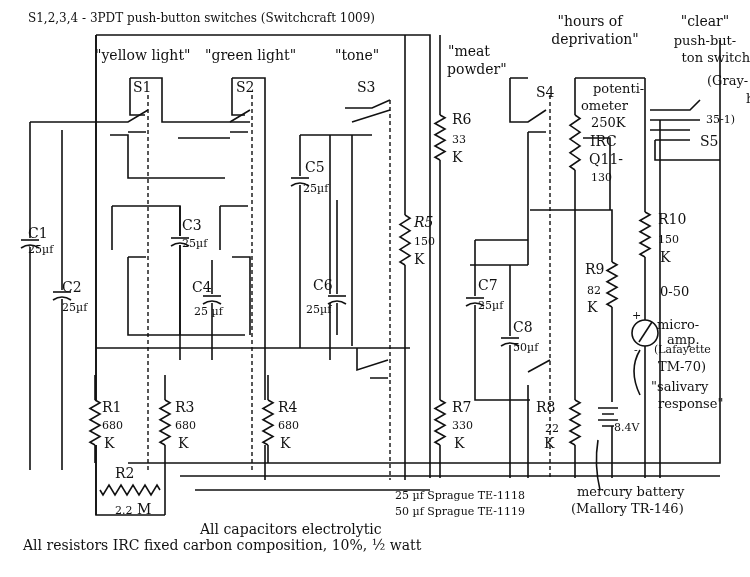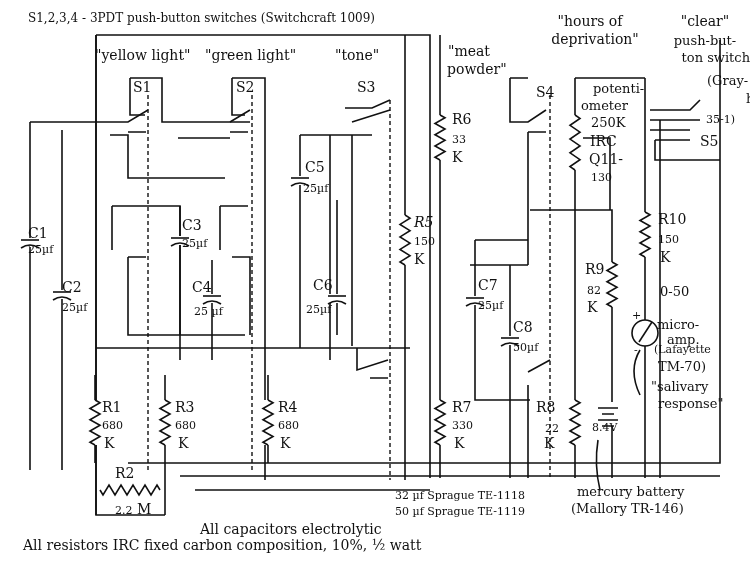--- a/index.html
+++ b/index.html
@@ -201,20 +201,20 @@
 
 <div class="lbl m" style="left:660px;top:285px;">0-50</div>
 <div class="lbl m" style="left:657px;top:318px;">micro-</div>
 <div class="lbl m" style="left:667px;top:304px;margin-top:29px;">amp.</div>
 <div class="lbl s" style="left:654px;top:344px;">(Lafayette</div>
 <div class="lbl m" style="left:658px;top:360px;">TM-70)</div>
 <div class="lbl m" style="left:651px;top:380px;">"salivary</div>
 <div class="lbl m" style="left:658px;top:397px;">response"</div>
 <div class="lbl s" style="left:632px;top:310px;">+</div>
 <div class="lbl s" style="left:634px;top:345px;">-</div>
-<div class="lbl s" style="left:592px;top:422px;">8.4V</div>
+<div class="lbl s" style="left:614px;top:422px;">8.4V</div>
 <div class="lbl m" style="left:577px;top:485px;">mercury battery</div>
 <div class="lbl m" style="left:571px;top:502px;">(Mallory TR-146)</div>
 
 <div class="lbl t" style="left:200px;top:522px;">All capacitors electrolytic</div>
-<div class="lbl s" style="left:395px;top:490px;">32 µf Sprague TE-1118</div>
+<div class="lbl s" style="left:395px;top:490px;">25 µf Sprague TE-1118</div>
 <div class="lbl s" style="left:395px;top:506px;">50 µf Sprague TE-1119</div>
 <div class="lbl t" style="left:23px;top:538px;">All resistors IRC fixed carbon composition, 10%, ½ watt</div>
 
 </body></html>

